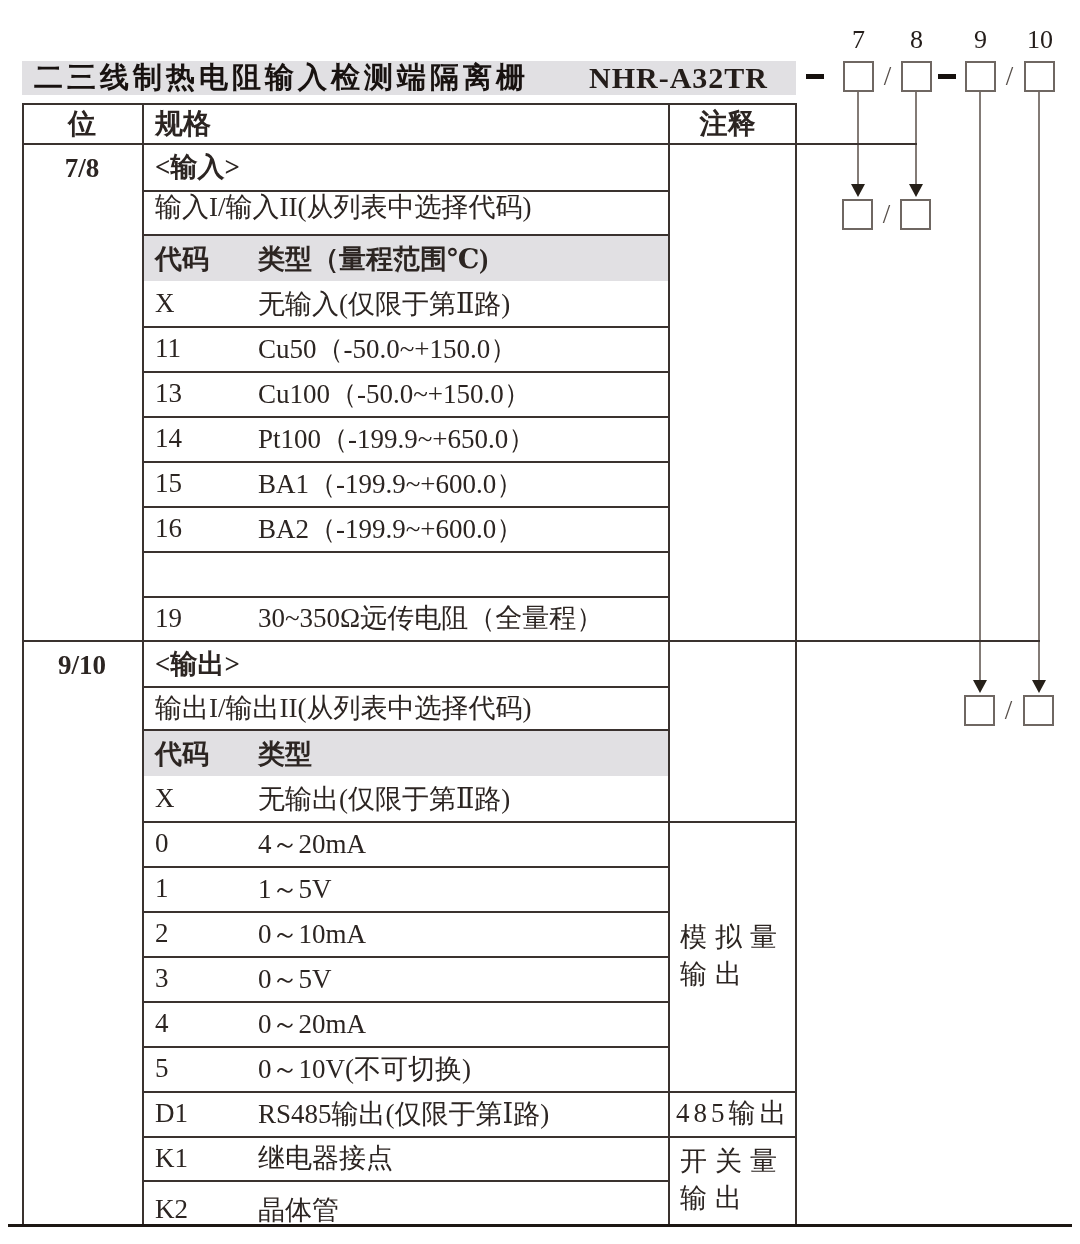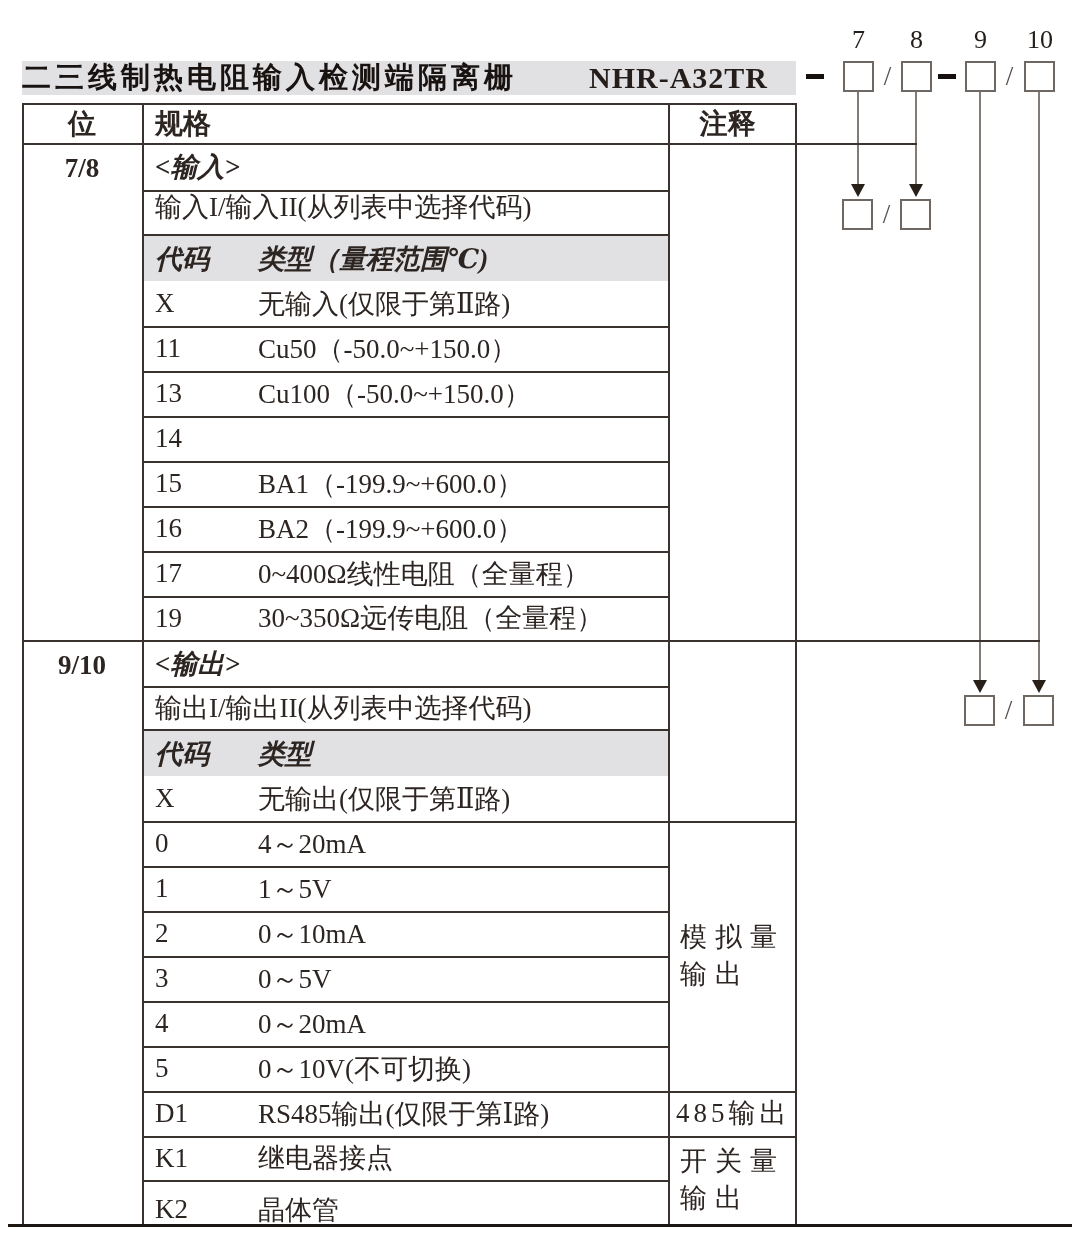--- a/index.html
+++ b/index.html
@@ -9,41 +9,41 @@
     background:#ffffff;
     font-family:"Liberation Serif","DejaVu Serif",serif;
     color:#2c2522;
     overflow:hidden;
   }
   
   .titlebar{
     position:absolute;left:22px;top:61px;width:774px;height:34px;
     background:#e1e0e3;display:flex;align-items:center;justify-content:space-between;
   }
-  .titlebar .ttl{font-size:29px;font-weight:bold;letter-spacing:4px;color:#181210;padding-left:0;white-space:nowrap;}
+  .titlebar .ttl{font-size:29px;font-weight:bold;letter-spacing:4px;color:#181210;padding-left:12px;white-space:nowrap;}
   .titlebar .model{font-size:30px;font-weight:bold;color:#241d1a;padding-right:28px;letter-spacing:1px;white-space:nowrap;}
   
   .hl{position:absolute;background:#3a322f;height:2px;}
   .vl{position:absolute;background:#3a322f;width:2px;}
   .pageline{position:absolute;background:#1d1713;}
   
   .digit{position:absolute;top:24px;width:31px;height:31px;line-height:31px;text-align:center;font-size:26px;color:#241d1a;}
   .cbox{position:absolute;width:27px;height:27px;background:#ffffff;border:2px solid #6f6762;}
   .slash{position:absolute;width:27px;height:31px;line-height:31px;text-align:center;font-size:27px;color:#564e49;}
   .dashbar{position:absolute;width:18px;height:5px;background:#15100d;}
   .drop{position:absolute;width:2px;background:#837b76;}
   .arrow{position:absolute;width:0;height:0;border-left:7px solid transparent;border-right:7px solid transparent;border-top:13px solid #262019;}
   
   .hdr{position:absolute;top:104px;height:40px;line-height:40px;font-size:28px;font-weight:bold;}
   .center{text-align:center;}
   .bitlabel{position:absolute;left:22px;width:120px;height:44px;line-height:44px;text-align:center;font-size:27px;font-weight:bold;}
   .row{position:absolute;left:142px;width:526px;height:45px;display:flex;align-items:center;font-size:27px;}
   .row .code{flex:0 0 103px;padding-left:13px;white-space:nowrap;}
   .row .type{flex:1;white-space:nowrap;}
-  .row.bold{font-weight:bold;font-style:italic;}
+  .row.bold{font-weight:bold;}
   .row.single{padding-left:13px;}
   .grayband{position:absolute;left:142px;width:526px;height:45px;background:#e1e0e3;}
   .note{position:absolute;left:668px;width:127px;display:flex;flex-direction:column;justify-content:center;font-size:27px;letter-spacing:8px;padding-left:12px;box-sizing:border-box;line-height:37px;}
   .note-single{position:absolute;left:668px;width:127px;height:45px;line-height:45px;font-size:27px;letter-spacing:4px;padding-left:8px;box-sizing:border-box;}
 </style>
 </head>
 <body>
 
 <div class="canvas">
 
@@ -143,32 +143,29 @@
   <div class="row" style="top:326px">
     <span class="code">11</span>
     <span class="type">Cu50（-50.0~+150.0）</span>
   </div>
   <div class="row" style="top:371px">
     <span class="code">13</span>
     <span class="type">Cu100（-50.0~+150.0）</span>
   </div>
   <div class="row" style="top:416px">
     <span class="code">14</span>
+    <span class="type">Pt100（-199.9~+650.0）</span>
   </div>
   <div class="row" style="top:461px">
     <span class="code">15</span>
     <span class="type">BA1（-199.9~+600.0）</span>
   </div>
   <div class="row" style="top:506px">
     <span class="code">16</span>
     <span class="type">BA2（-199.9~+600.0）</span>
-  </div>
-  <div class="row" style="top:551px">
-    <span class="code">17</span>
-    <span class="type">0~400Ω线性电阻（全量程）</span>
   </div>
   <div class="row" style="top:596px;height:44px">
     <span class="code">19</span>
     <span class="type">30~350Ω远传电阻（全量程）</span>
   </div>
 
   <div class="row single" style="top:686px;height:43px">
     <span>输出I/输出II(从列表中选择代码)</span>
   </div>
   <div class="row bold single" style="top:641px">

